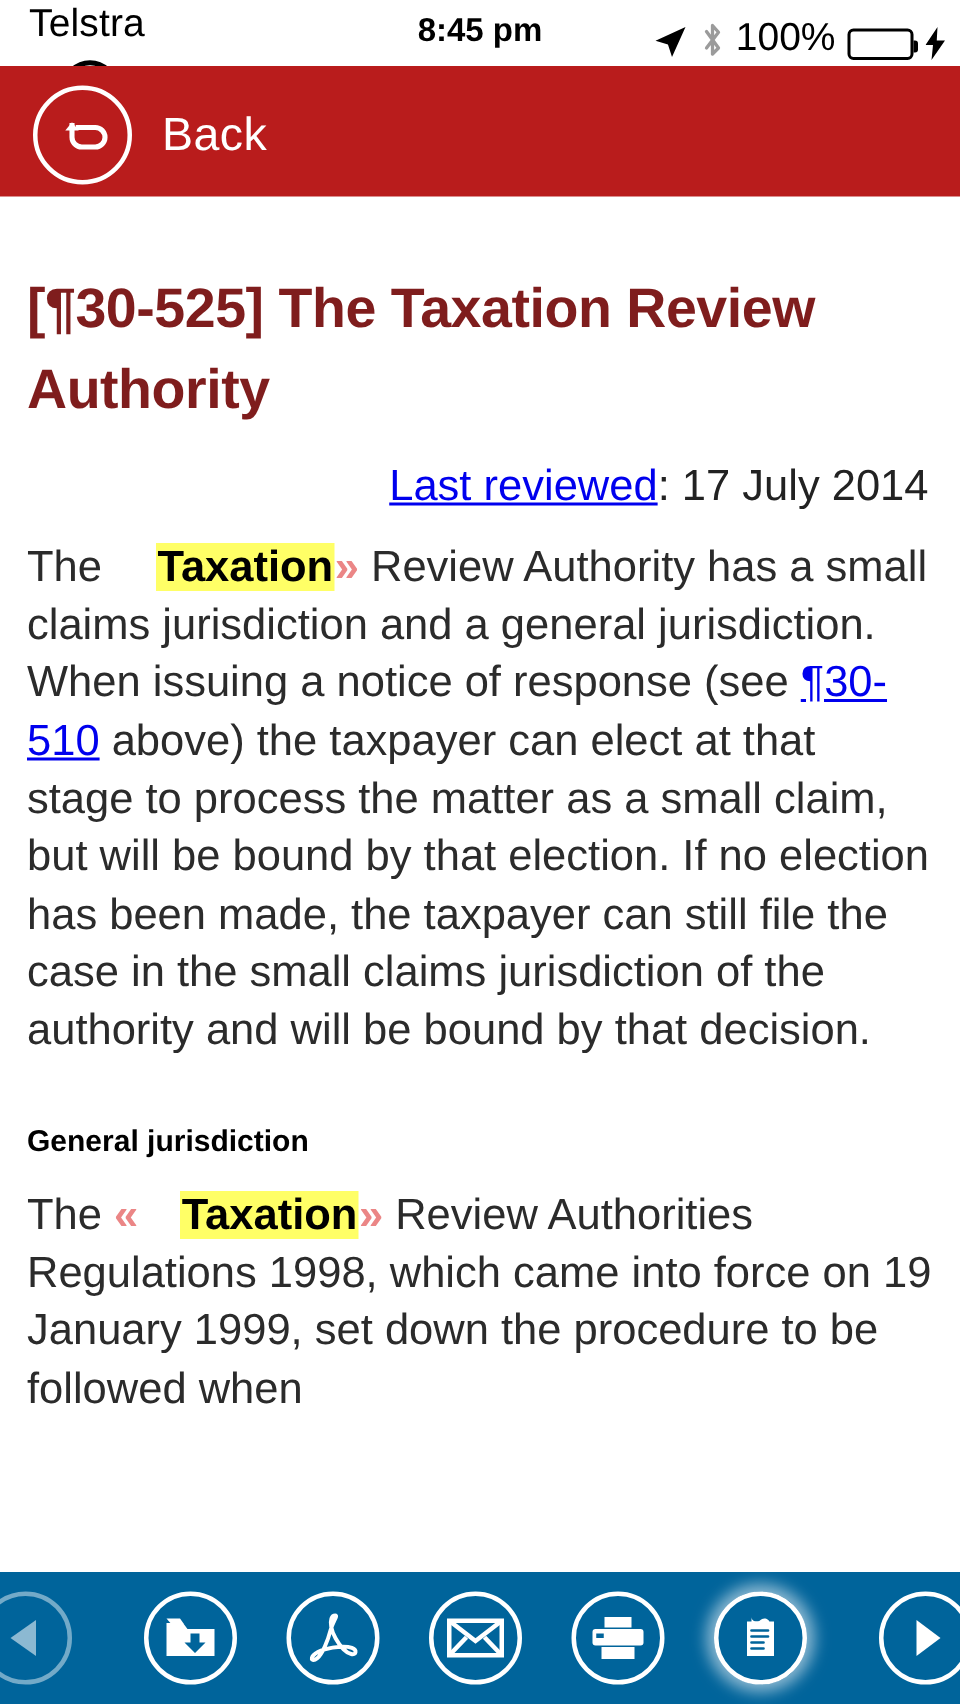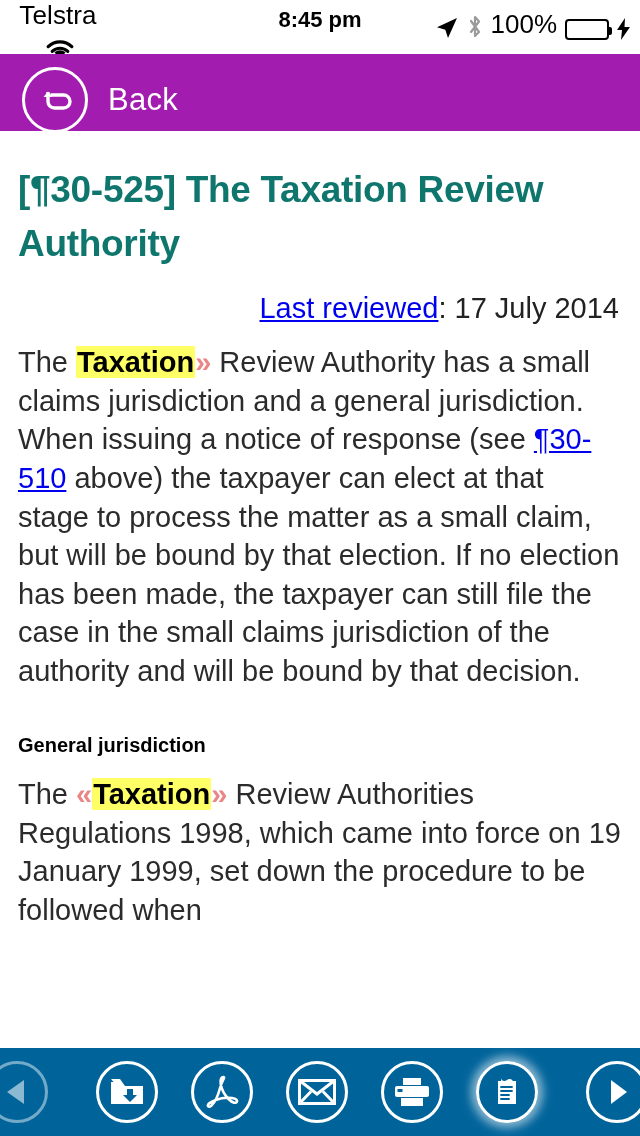--- a/index.html
+++ b/index.html
@@ -38,22 +38,22 @@
     padding:2px; position:relative;
   }
   .batt-fill{ width:100%; height:100%; background:#4ddc4d; border-radius:1px; }
   .batt-nub{
     position:absolute; right:-5px; top:6px; width:3px; height:8px;
     background:#000; border-radius:0 2px 2px 0;
   }
 
   
   .nav-header{
-    position:absolute; top:54px; left:0; width:640px; height:91px;
-    background:#a21caf;
+    position:absolute; top:44px; left:0; width:640px; height:91px;
+    background:#b91c1c;
     display:flex; align-items:center;
   }
   .back-btn{
     display:flex; align-items:center; gap:20px;
     padding-left:22px; cursor:pointer;
   }
   .back-circle{
     width:66px; height:66px; border-radius:50%;
     border:3px solid #ffffff;
     display:flex; align-items:center; justify-content:center;
@@ -61,23 +61,23 @@
   .back-label{ color:#ffffff; font-size:31px; font-weight:400; letter-spacing:0.3px; }
 
   
   .content{
     position:absolute; top:131px; left:0; width:640px; height:917px;
     background:#ffffff;
     overflow:hidden;
     padding:0 18px;
   }
   .doc-title{
-    font-size:37px; font-weight:700; color:#0f766e;
+    font-size:37px; font-weight:700; color:#7f1d1d;
     line-height:1.45;
-    margin-top:32px;
+    margin-top:48px;
     letter-spacing:-0.3px;
   }
   .last-reviewed{
     text-align:right;
     font-size:29px; color:#222;
     margin-top:22px;
     margin-right:3px;
   }
   .last-reviewed a{
     color:#0000EE; text-decoration:underline;
@@ -88,20 +88,21 @@
     text-align:left;
   }
   .sub-head{
     font-size:20px; font-weight:700; color:#000;
     margin-top:44px;
   }
   .para-gap{ margin-top:58px; }
   .hl{
     background:#FFFF66; font-weight:700; color:#000;
     padding:0 1px;
+    margin-left:28px;
   }
   .guill{ color:#EB8686; font-weight:700; }
   .doc-link{ color:#0000EE; text-decoration:underline; }
 
   
   .toolbar{
     position:absolute; bottom:0; left:0; width:640px; height:88px;
     background:#00649B;
     display:flex; align-items:center; justify-content:space-between;
     padding:0 0px;

